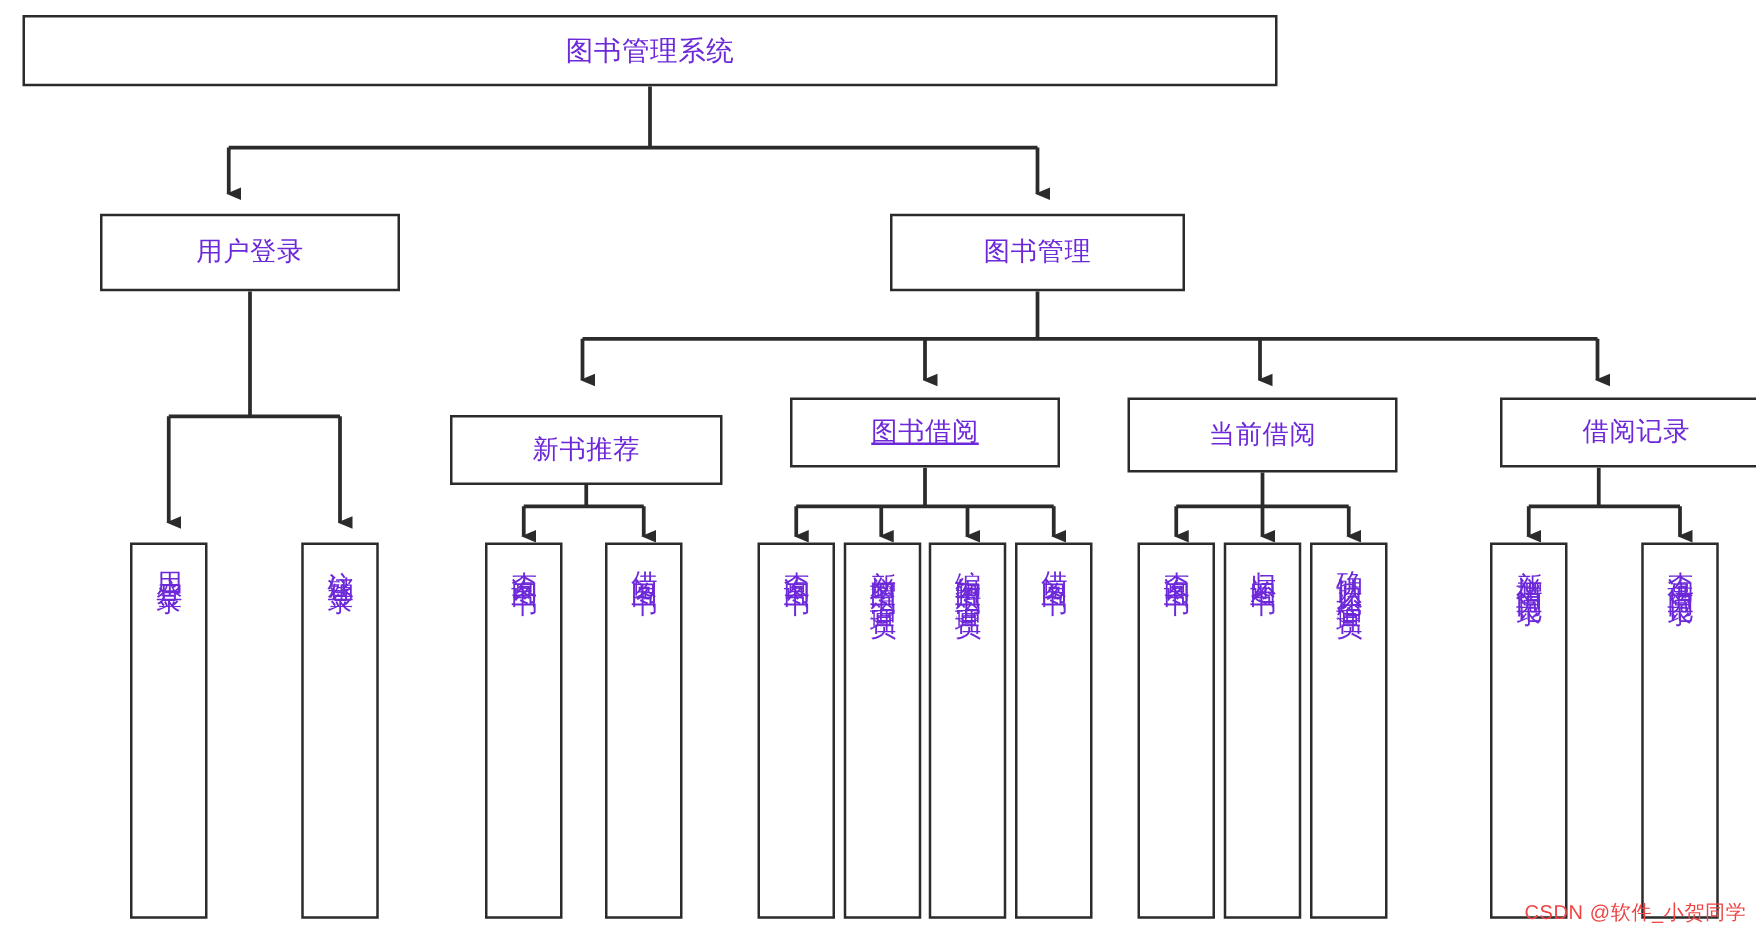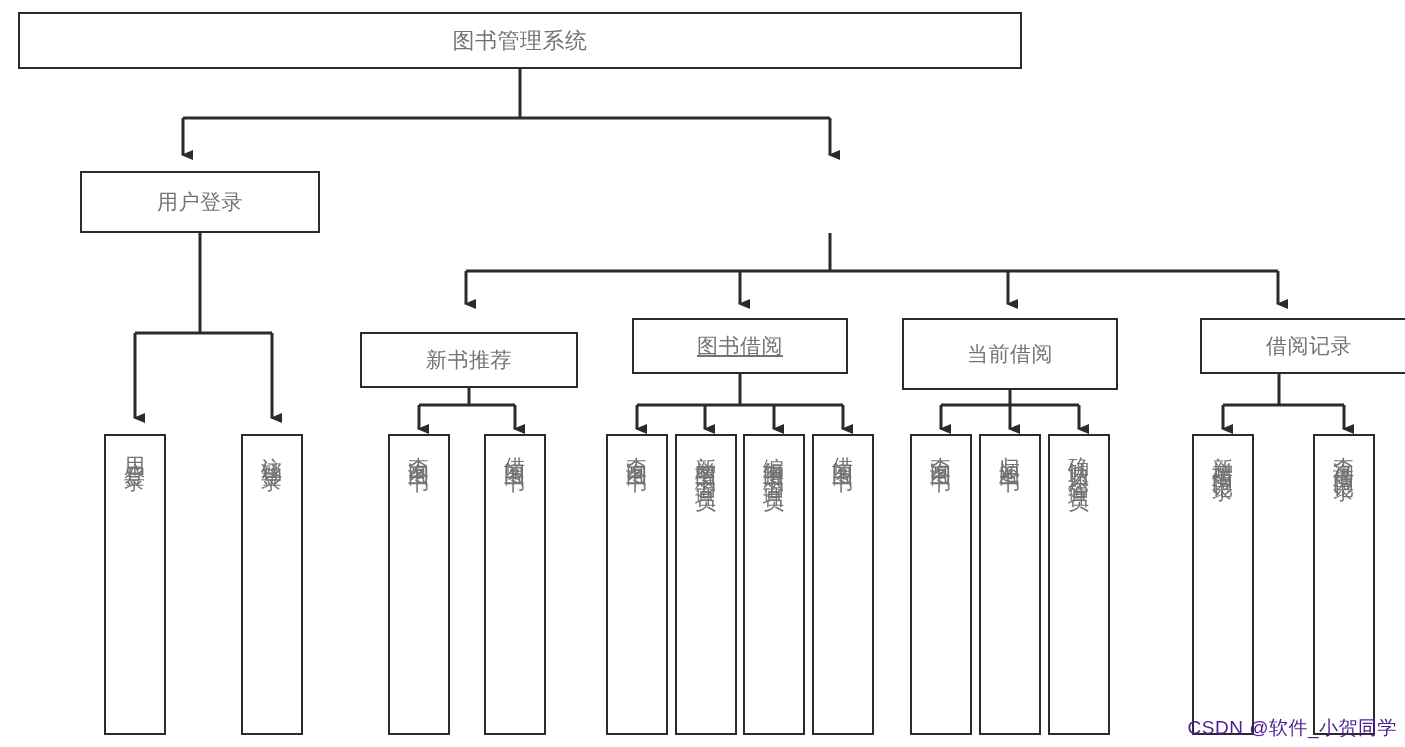--- a/index.html
+++ b/index.html
@@ -23,21 +23,21 @@
     left: 0;
     top: 0;
     width: 1405px;
     height: 747px;
   }
   .node {
     position: absolute;
     box-sizing: border-box;
     border: 2px solid #2b2b2b;
     background: #ffffff;
-    color: #737373;
+    color: #6d28d9;
     display: flex;
     align-items: center;
     justify-content: center;
     overflow: hidden;
   }
   .node .label {
     display: block;
     text-align: center;
     line-height: 1.18;
     white-space: nowrap;
@@ -61,22 +61,22 @@
     text-orientation: upright;
     font-size: 21px;
     line-height: 1.0;
     letter-spacing: 5px;
     white-space: pre;
   }
   .watermark {
     position: absolute;
     right: 8px;
     bottom: 6px;
-    font-size: 19px;
-    color: #4c1d95;
+    font-size: 16px;
+    color: #ef4444;
     letter-spacing: 0.5px;
     white-space: nowrap;
     pointer-events: none;
   }
 </style>
 </head>
 <body>
 
 <div id="canvas">
 
@@ -130,28 +130,31 @@
     </g>
   </svg>
 
   <div class="node h root" style="left:18px; top:12px; width:1004px; height:57px;">
     <span class="label">图书管理系统</span>
   </div>
 
   <div class="node h" style="left:80px; top:171px; width:240px; height:62px;">
     <span class="label">用户登录</span>
   </div>
+  <div class="node h" style="left:712px; top:171px; width:236px; height:62px;">
+    <span class="label">图书管理</span>
+  </div>
 
   <div class="node h" style="left:360px; top:332px; width:218px; height:56px;">
     <span class="label">新书推荐</span>
   </div>
   <div class="node h" style="left:632px; top:318px; width:216px; height:56px;text-decoration:underline;">
     <span class="label">图书借阅</span>
   </div>
-  <div class="node h" style="left:902px; top:318px; width:216px; height:72px;">
+  <div class="node h" style="left:902px; top:318px; width:216px; height:60px;">
     <span class="label">当前借阅</span>
   </div>
   <div class="node h" style="left:1200px; top:318px; width:218px; height:56px;">
     <span class="label">借阅记录</span>
   </div>
 
   <div class="node v" style="left:104px; top:434px; width:62px; height:301px;">
     <span class="label">用户登录</span>
   </div>
   <div class="node v" style="left:241px; top:434px; width:62px; height:301px;">

